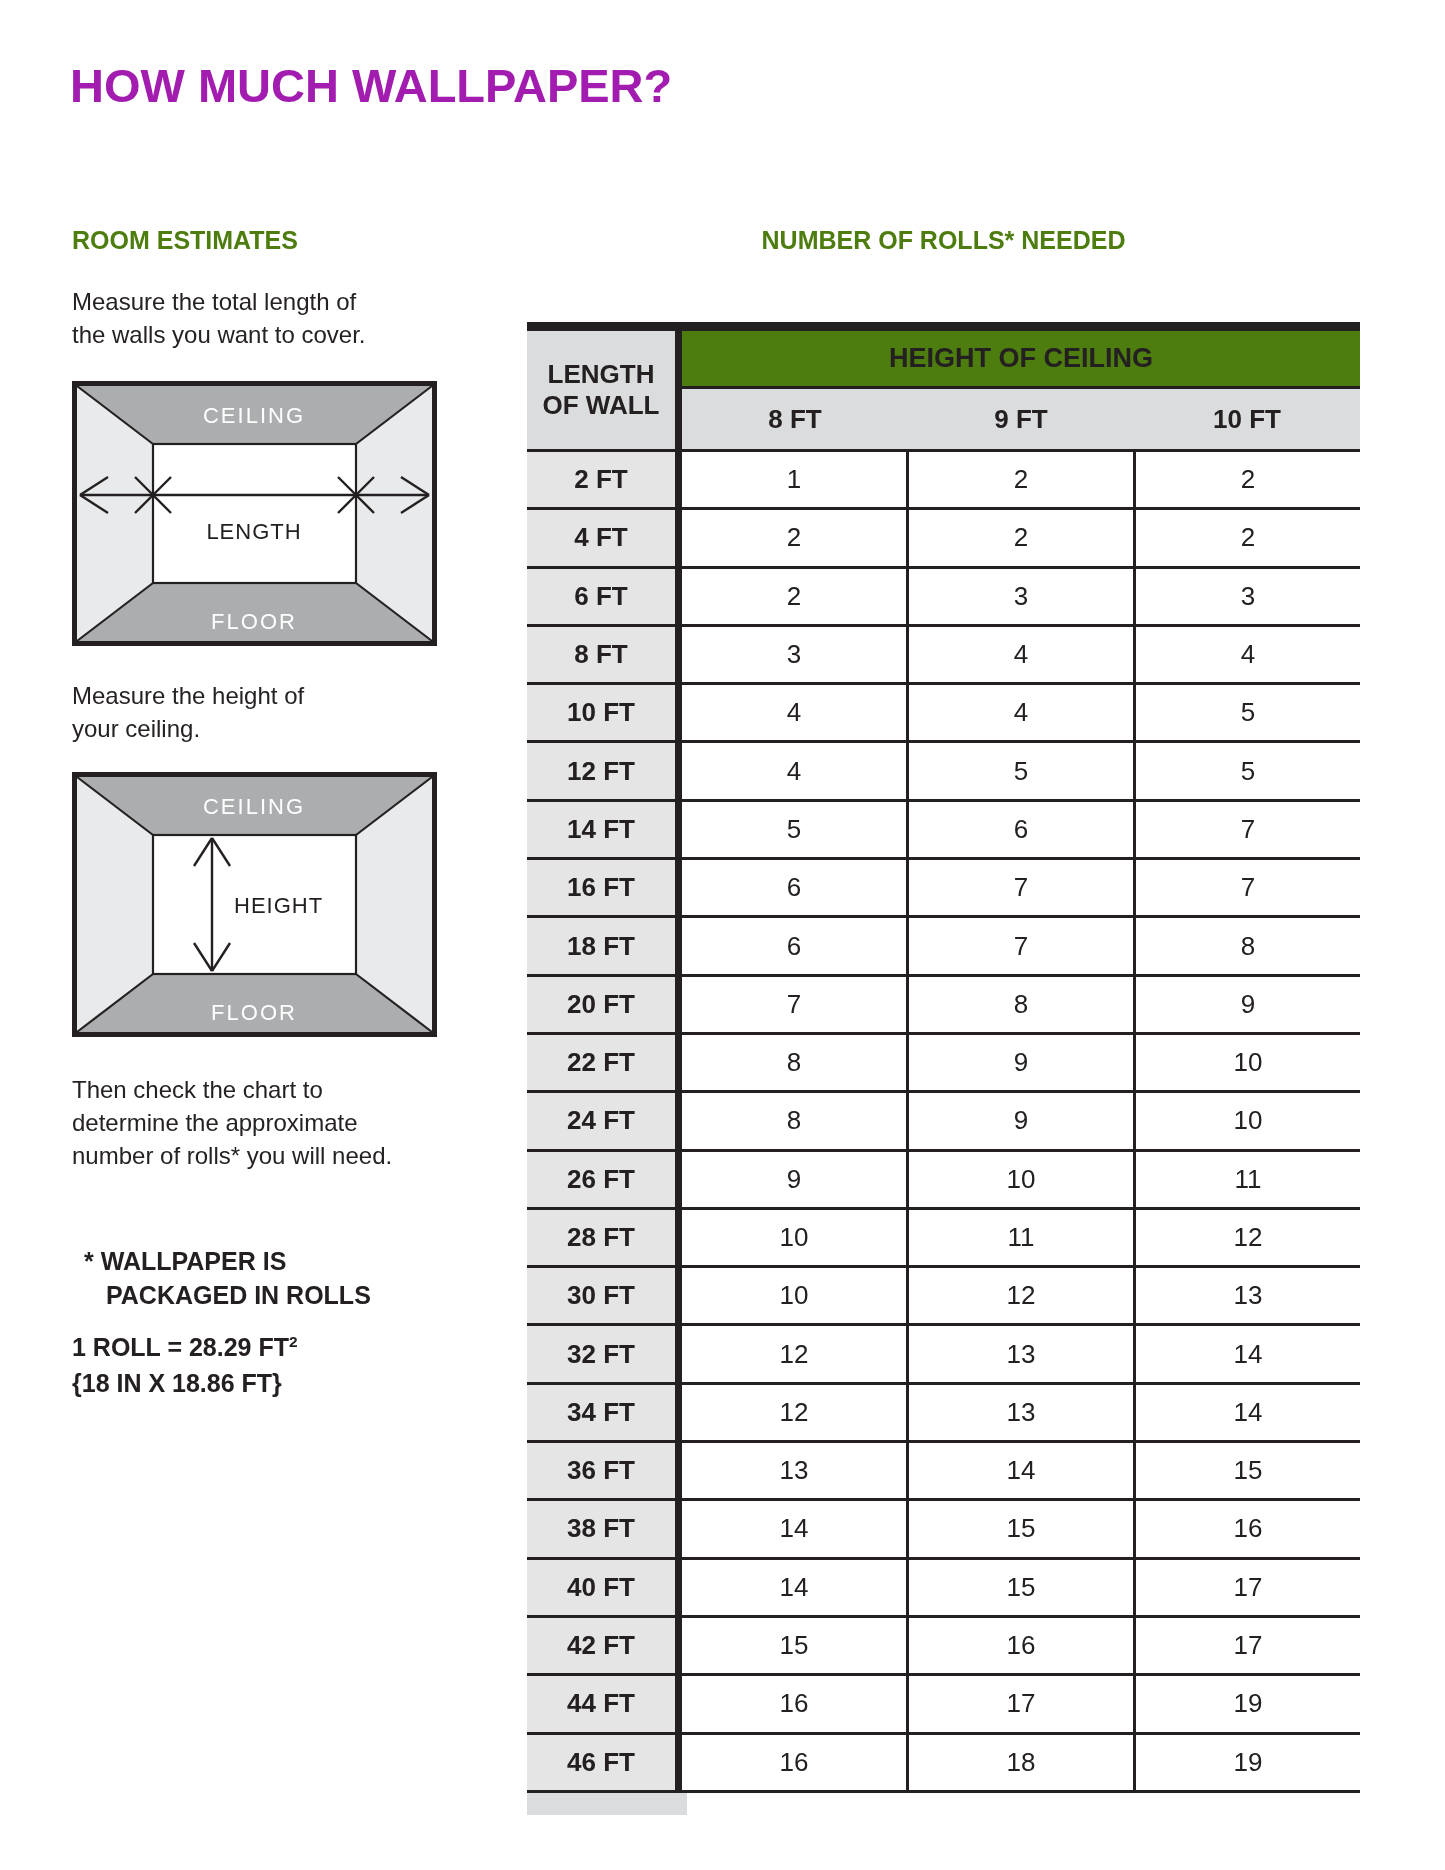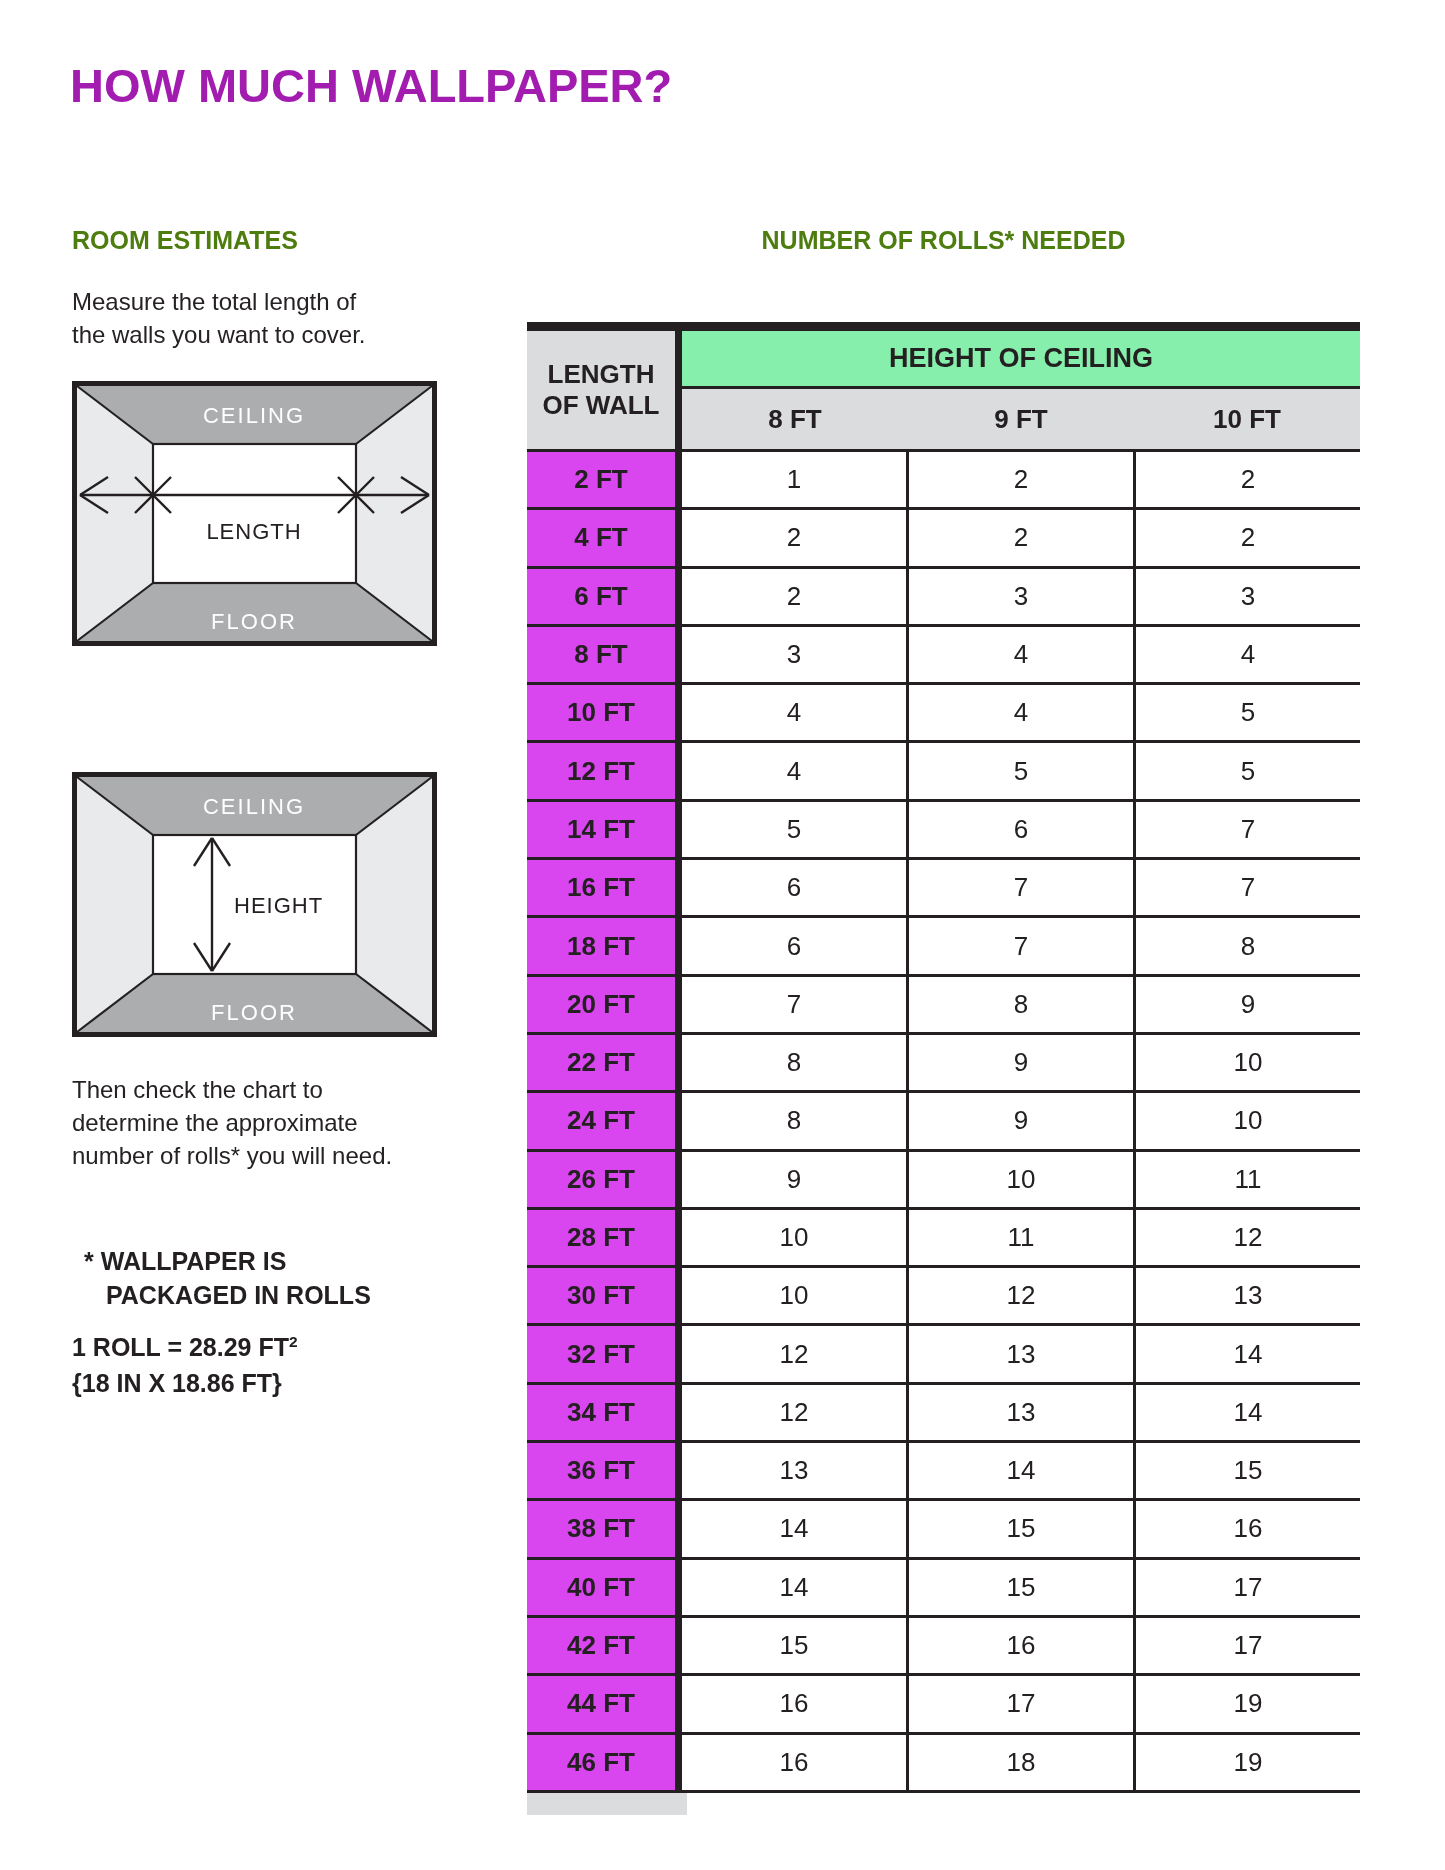--- a/index.html
+++ b/index.html
@@ -30,29 +30,29 @@
   #diagram-height { top:772px; }
 
   
   .rolls-table { position:absolute; left:527px; top:322px; width:833px; }
   .t-top { height:9px; background:#242021; }
   .t-header { display:flex; border-bottom:3px solid #242021; }
   .t-c1h { width:155px; background:#DBDCDD; border-right:7px solid #242021;
            display:flex; flex-direction:column; justify-content:center; align-items:center;
            font-weight:bold; font-size:26px; line-height:31px; }
   .t-hright { flex:1; display:flex; flex-direction:column; }
-  .t-hoc { height:58px; background:#86efac; border-bottom:3px solid #242021;
+  .t-hoc { height:58px; background:#4d7c0f; border-bottom:3px solid #242021;
            display:flex; align-items:center; justify-content:center;
            font-weight:bold; font-size:27px; }
   .t-sub { height:60px; background:#DBDCDD; display:flex; }
   .t-sub > div { flex:1; display:flex; align-items:center; justify-content:center;
                  font-weight:bold; font-size:26px; }
   .trow { display:flex; height:58.3px; border-bottom:3px solid #242021; }
   .cell { display:flex; align-items:center; justify-content:center; font-size:26px; }
-  .chead { width:155px; background:#d946ef; border-right:7px solid #242021; font-weight:bold; }
+  .chead { width:155px; background:#e5e5e5; border-right:7px solid #242021; font-weight:bold; }
   .cdata { flex:1; background:#ffffff; font-weight:normal; }
   .vline { border-left:3px solid #242021; }
   .t-tail { width:160px; height:22px; background:#DBDCDD; }
 
   svg text { font-family:"Liberation Sans", sans-serif; }
 </style>
 </head>
 <body>
 
 <div class="page">
@@ -86,20 +86,24 @@
       <line x1="357" y1="114" x2="329" y2="96"></line>
         <line x1="357" y1="114" x2="329" y2="132"></line>
       <line x1="63" y1="96" x2="99" y2="132"></line>
         <line x1="63" y1="132" x2="99" y2="96"></line>
       <line x1="266" y1="96" x2="302" y2="132"></line>
         <line x1="266" y1="132" x2="302" y2="96"></line>
     </g>
     <text x="182" y="158" text-anchor="middle" font-size="22" letter-spacing="1" fill="#242021">LENGTH</text>
   </svg>
 
+  <div class="para" id="para2">
+    <div>Measure the height of</div>
+    <div>your ceiling.</div>
+  </div>
 
   <svg class="diagram" id="diagram-height" width="365" height="265" viewBox="0 0 365 265">
     <rect x="2.5" y="2.5" width="360" height="260" fill="#E9EAEB" stroke="#242021" stroke-width="5"></rect>
     <polygon points="5,5 360,5 284,63 81,63" fill="#ACADAF"></polygon>
     <polygon points="5,260 81,202 284,202 360,260" fill="#ACADAF"></polygon>
     <rect x="81" y="63" width="203" height="139" fill="#ffffff" stroke="#242021" stroke-width="2.2"></rect>
     <line x1="5" y1="5" x2="81" y2="63" stroke="#242021" stroke-width="2.2"></line>
     <line x1="360" y1="5" x2="284" y2="63" stroke="#242021" stroke-width="2.2"></line>
     <line x1="5" y1="260" x2="81" y2="202" stroke="#242021" stroke-width="2.2"></line>
     <line x1="360" y1="260" x2="284" y2="202" stroke="#242021" stroke-width="2.2"></line>

